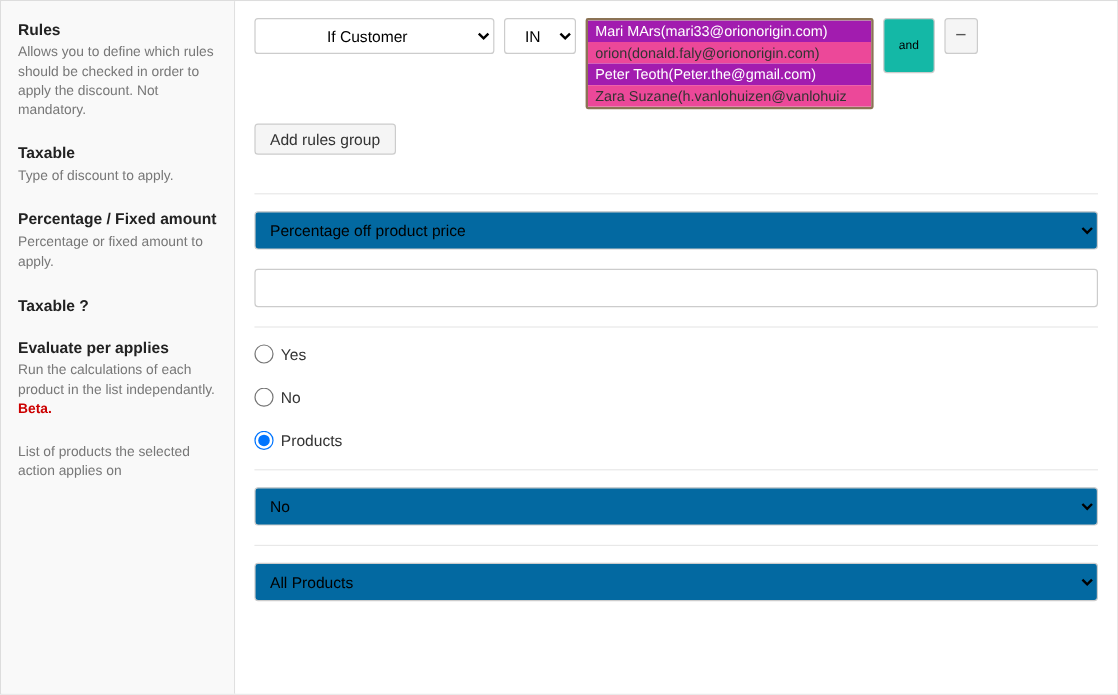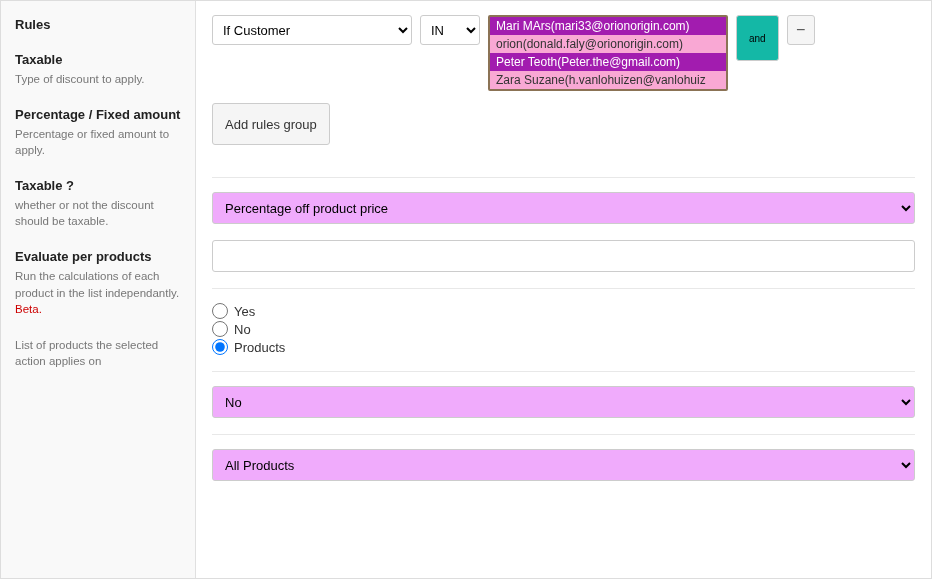--- a/index.html
+++ b/index.html
@@ -49,20 +49,21 @@
     }
     .rule-select {
       height: 30px;
       border: 1px solid #ccc;
       border-radius: 3px;
       background: #fff;
       font-size: 13px;
       padding: 0 6px;
       appearance: auto;
       cursor: pointer;
+      text-align: center;
     }
     .if-customer-select {
       width: 200px;
     }
     .in-select {
       width: 60px;
     }
     .customers-listbox {
       border: 2px solid #8b7355;
       border-radius: 2px;
@@ -76,21 +77,21 @@
       cursor: pointer;
       white-space: nowrap;
       overflow: hidden;
       text-overflow: ellipsis;
     }
     .customer-item.selected {
       background: #a21caf;
       color: #fff;
     }
     .customer-item:not(.selected) {
-      background: #f9a8d4;
+      background: #ec4899;
       color: #333;
     }
     .and-button {
       height: 46px;
       padding: 0 12px;
       border: 1px solid #ccc;
       border-radius: 3px;
       background: #14b8a6;
       font-size: 10px;
       cursor: pointer;
@@ -103,57 +104,57 @@
       border-radius: 3px;
       background: #f5f5f5;
       font-size: 16px;
       cursor: pointer;
       display: flex;
       align-items: center;
       justify-content: center;
       color: #555;
     }
     .add-rules-group-btn {
-      height: 42px;
+      height: 26px;
       padding: 0 12px;
       border: 1px solid #ccc;
       border-radius: 3px;
       background: #f5f5f5;
       font-size: 13px;
       cursor: pointer;
       color: #333;
       margin-bottom: 16px;
     }
     .form-section {
       margin-bottom: 16px;
     }
     .full-select {
       width: 100%;
       height: 32px;
       border: 1px solid #ccc;
       border-radius: 3px;
-      background: #f0abfc;
+      background: #0369a1;
       font-size: 13px;
       padding: 0 8px;
       appearance: auto;
       cursor: pointer;
     }
     .text-input {
       width: 100%;
       height: 32px;
       border: 1px solid #ccc;
       border-radius: 3px;
       background: #fff;
       font-size: 13px;
       padding: 0 8px;
     }
     .radio-group {
       display: flex;
       flex-direction: column;
-      gap: 2px;
+      gap: 20px;
       margin-top: 4px;
     }
     .radio-item {
       display: flex;
       align-items: center;
       gap: 6px;
       font-size: 13px;
       cursor: pointer;
     }
     .radio-item input[type="radio"] {
@@ -168,39 +169,39 @@
     }
   </style>
 </head>
 <body>
 
 <div class="container">
 
   <div class="left-panel">
     <div class="section">
       <div class="section-title">Rules</div>
+      <div class="section-desc">Allows you to define which rules should be checked in order to apply the discount. Not mandatory.</div>
     </div>
     <div class="section">
       <div class="section-title">Taxable</div>
       <div class="section-desc">Type of discount to apply.</div>
     </div>
     <div class="section">
       <div class="section-title">Percentage / Fixed amount</div>
       <div class="section-desc">Percentage or fixed amount to apply.</div>
     </div>
     <div class="section">
       <div class="section-title">Taxable ?</div>
-      <div class="section-desc">whether or not the discount should be taxable.</div>
-    </div>
-    <div class="section">
-      <div class="section-title">Evaluate per products</div>
+    </div>
+    <div class="section">
+      <div class="section-title">Evaluate per applies</div>
       <div class="section-desc">
         <span>Run the calculations of each product in the list independantly.</span>
         <br>
-        <span class="beta-red" style="color: rgb(204, 0, 0); font-weight: normal;">Beta.</span>
+        <span class="beta-red" style="color: rgb(204, 0, 0); font-weight: bold;">Beta.</span>
       </div>
     </div>
     <div class="section">
       <div class="section-desc">List of products the selected action applies on</div>
     </div>
   </div>
 
   <div class="right-panel">
 
     <div class="rule-row">

